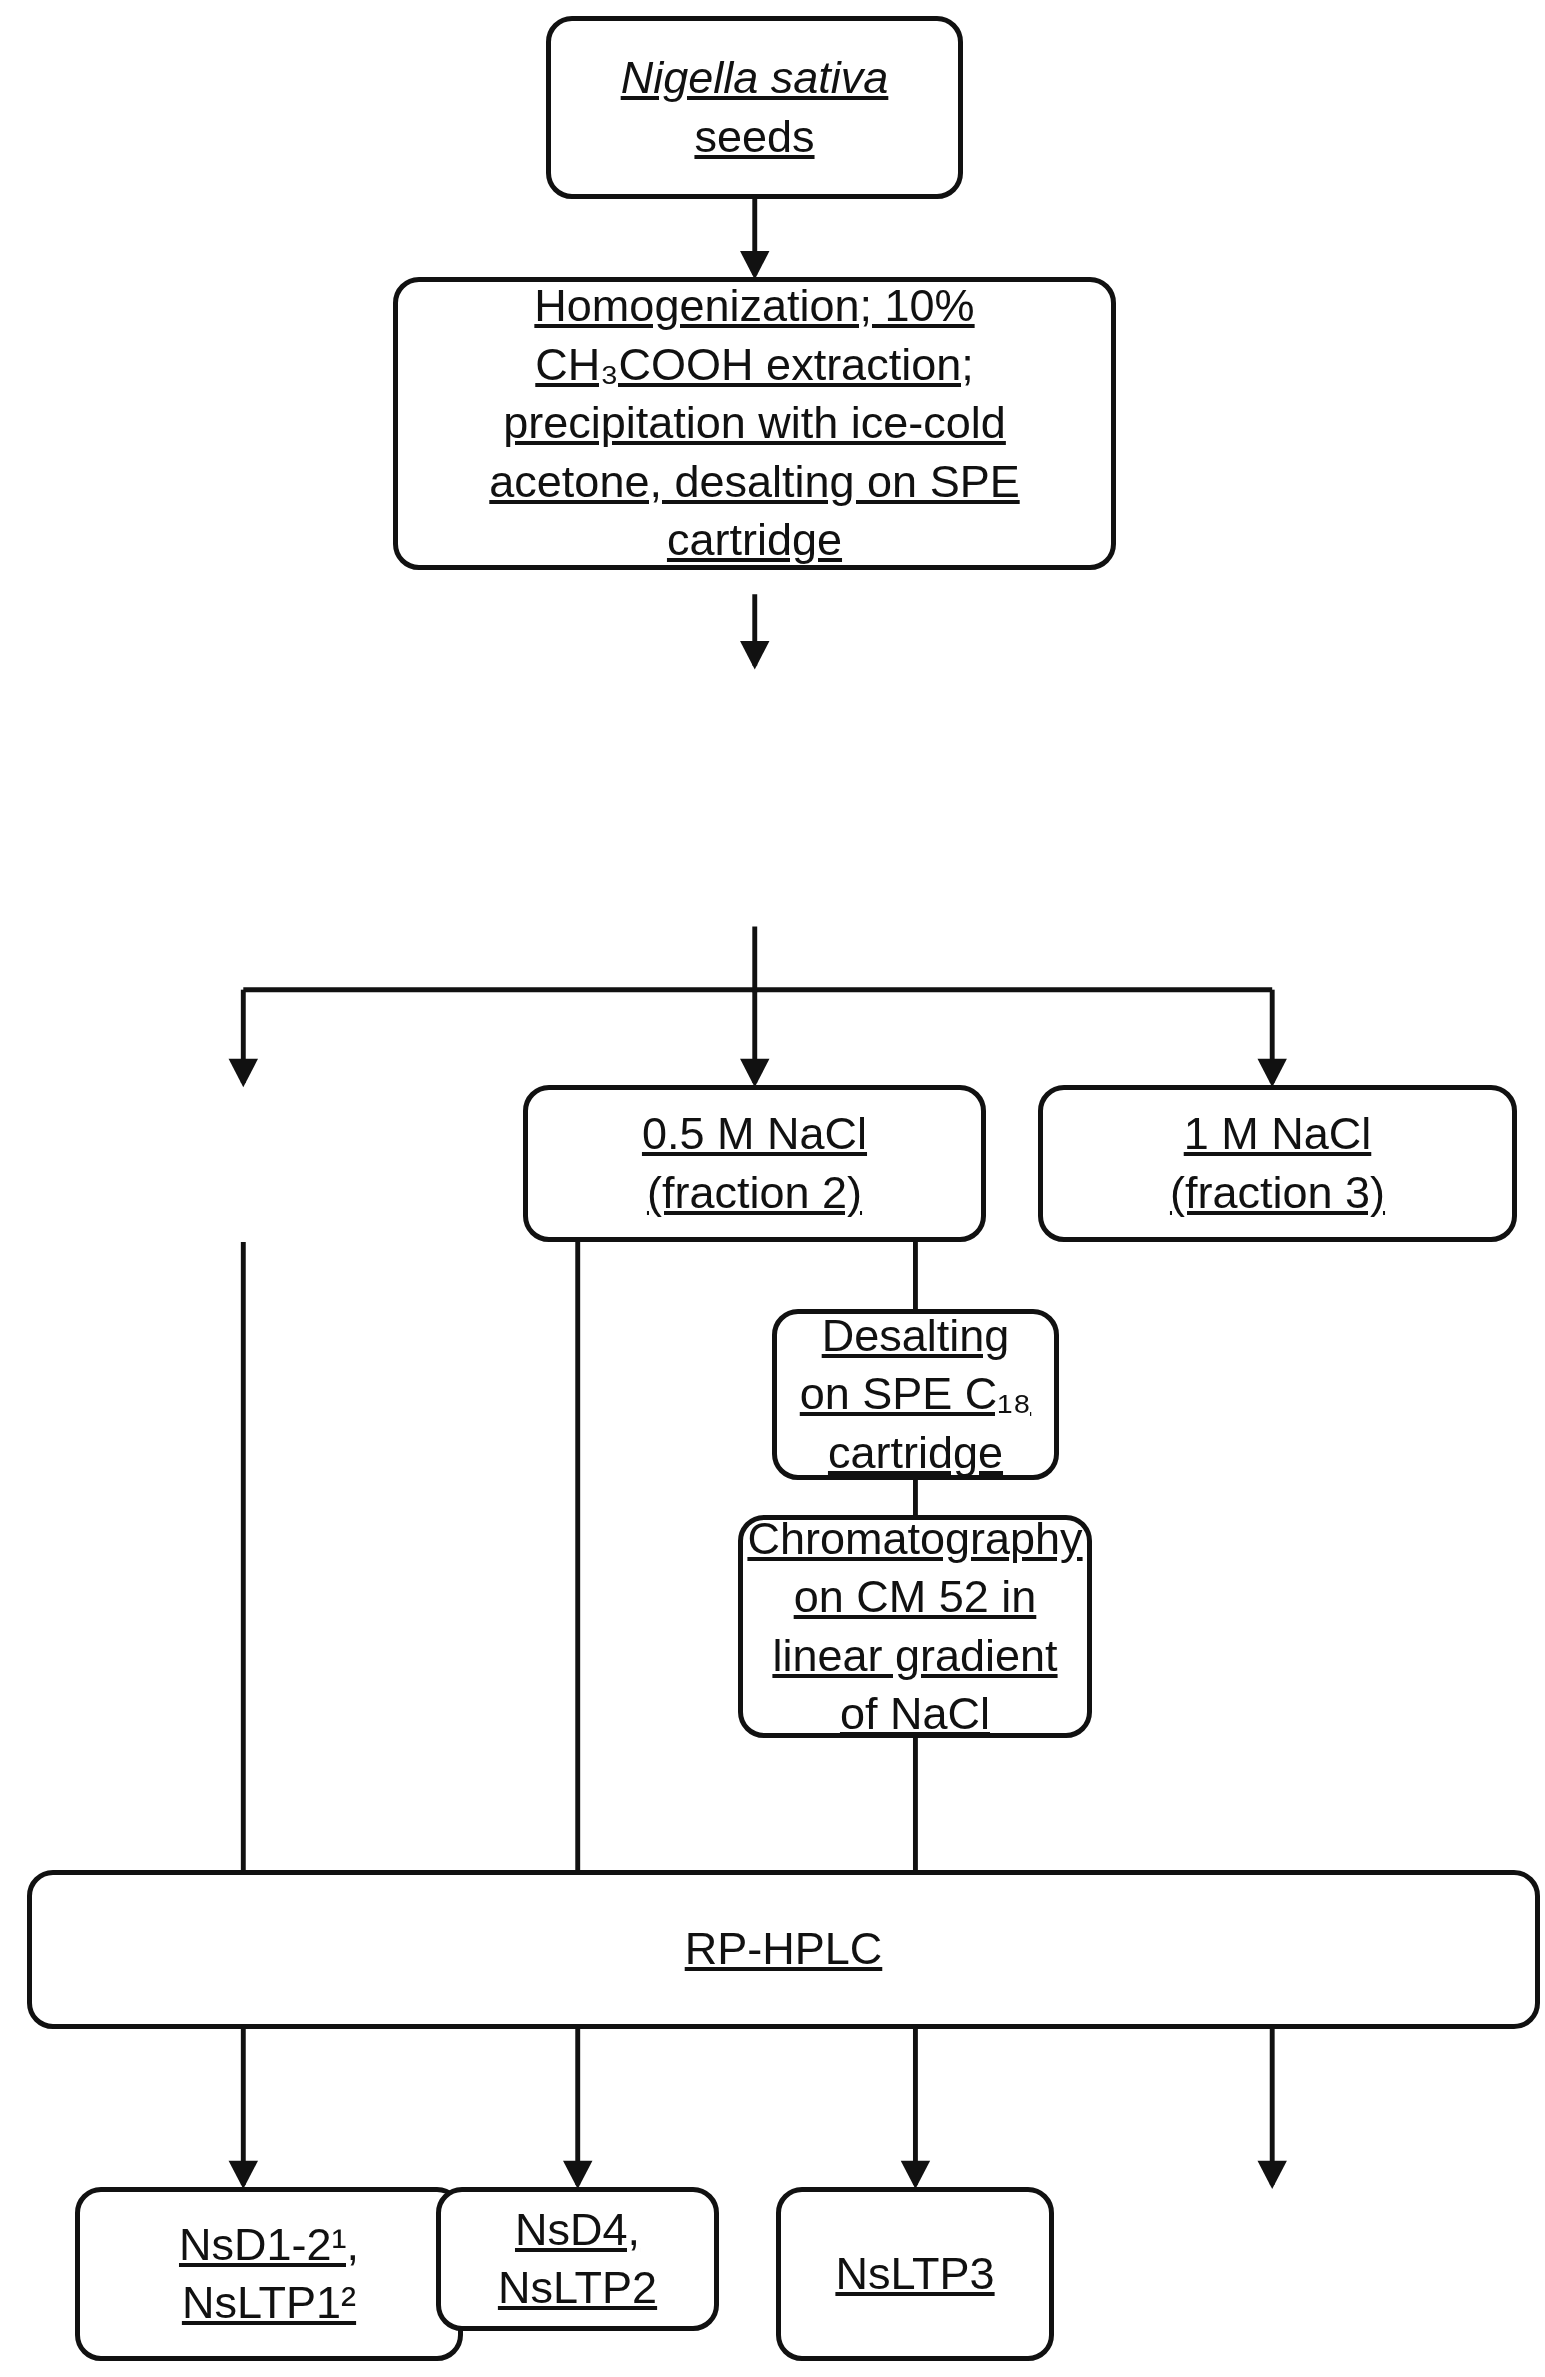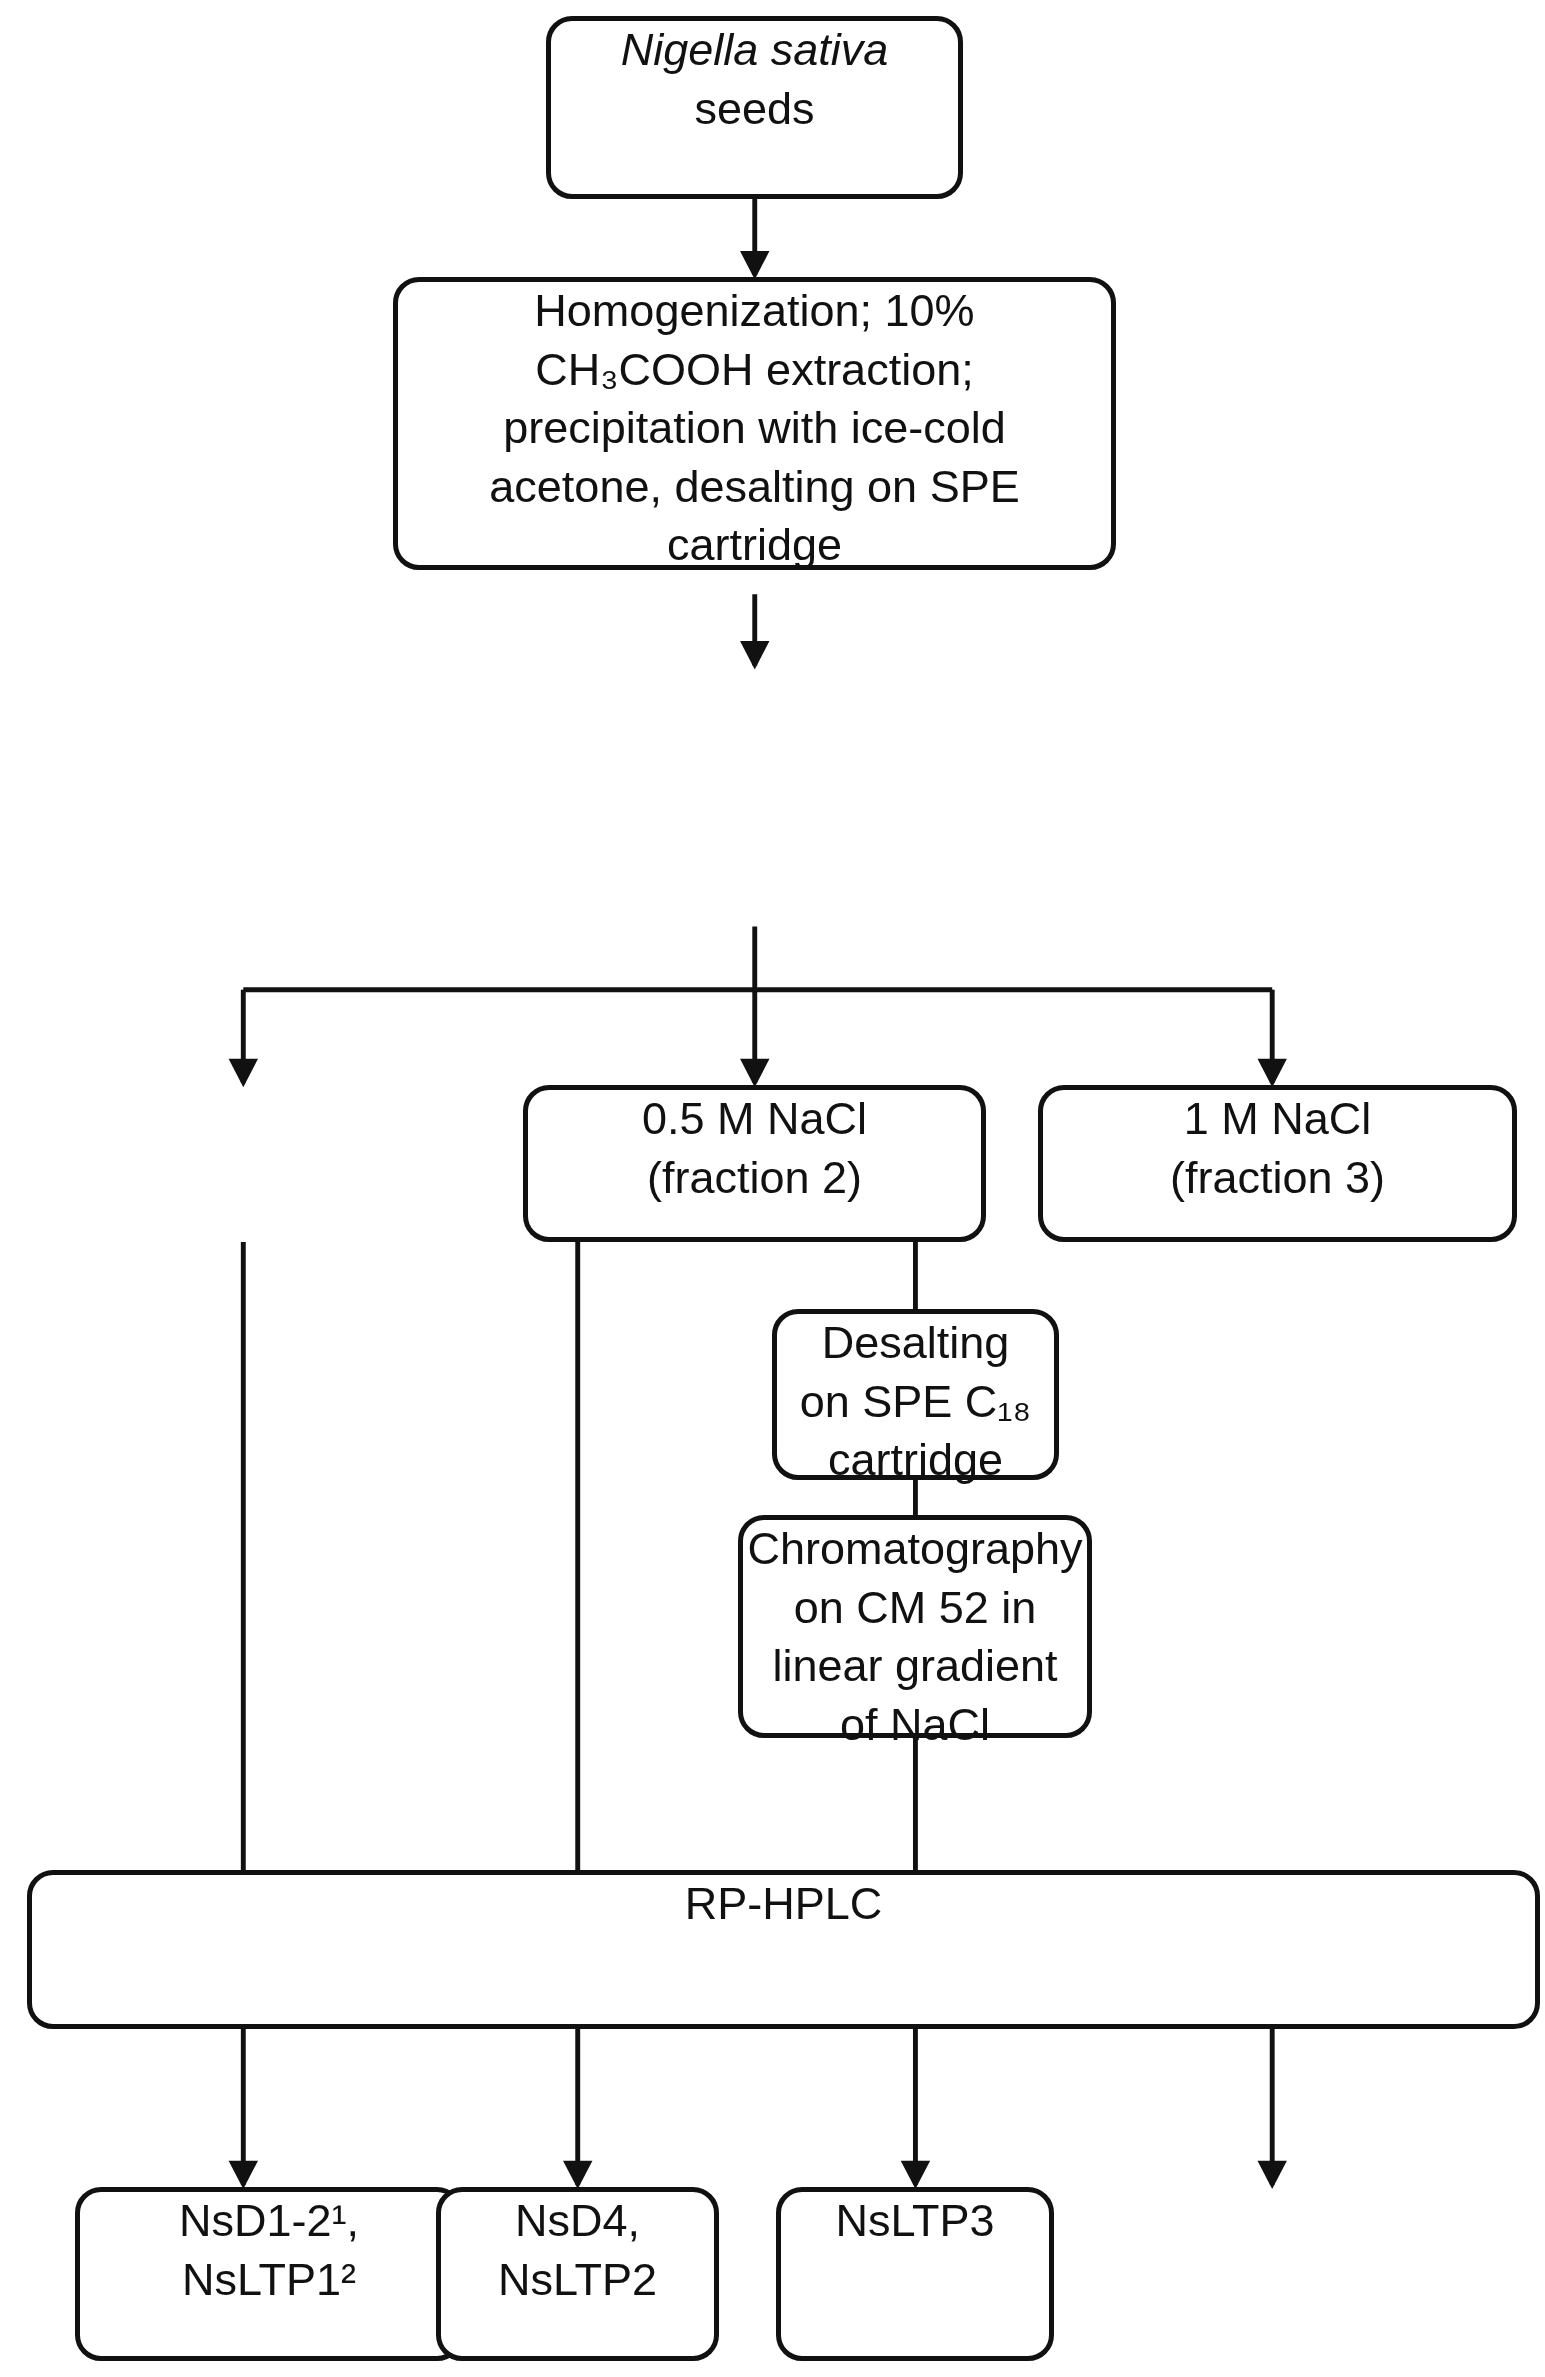--- a/index.html
+++ b/index.html
@@ -16,22 +16,24 @@
     left: 0; top: 0;
     width: 1546px; height: 2377px;
   }
   .node {
     position: absolute;
     box-sizing: border-box;
     background: #ffffff;
     border: 5.4px solid #111111;
     border-radius: 26px;
     display: flex;
+    align-items: center;
     justify-content: center;
     text-align: center;
+    text-decoration: underline;
   }
   .lbl {
     display: block;
     white-space: pre-line;
     font-size: 45px;
     line-height: 1.3;
     color: #111111;
   }
   .italic { font-style: italic; }
 </style>
@@ -112,21 +114,21 @@
 
   <div class="node" style="left:27px; top:1870px; width:1513px; height:159px;">
     <span class="lbl">RP-HPLC</span>
   </div>
 
   <div class="node" style="left:75px; top:2187px; width:388px; height:174px;">
     <span class="lbl">NsD1-2¹,
 NsLTP1²</span>
   </div>
 
-  <div class="node" style="left:436px; top:2187px; width:283px; height:174px;">
+  <div class="node" style="left:436px; top:2187px; width:283px; height:144px;">
     <span class="lbl">NsD4,
 NsLTP2</span>
   </div>
 
   <div class="node" style="left:776px; top:2187px; width:278px; height:174px;">
     <span class="lbl">NsLTP3</span>
   </div>
 
 
 </div>

